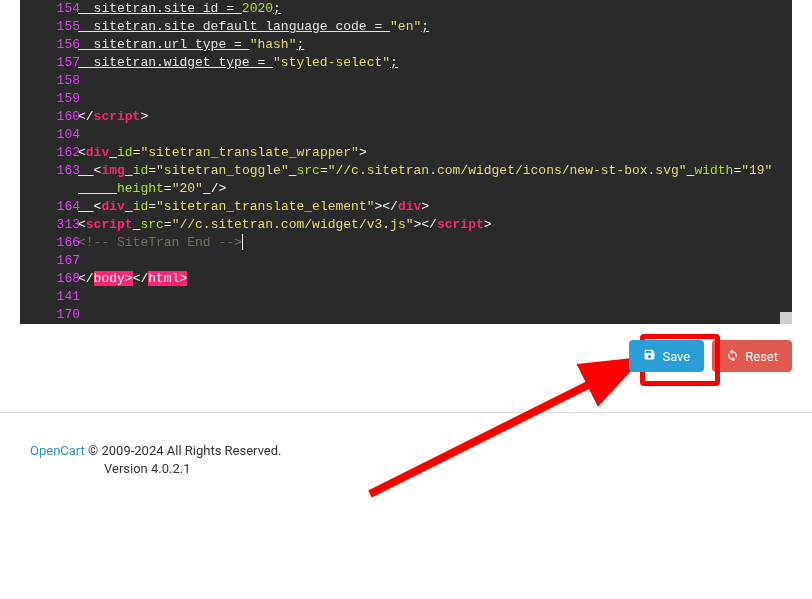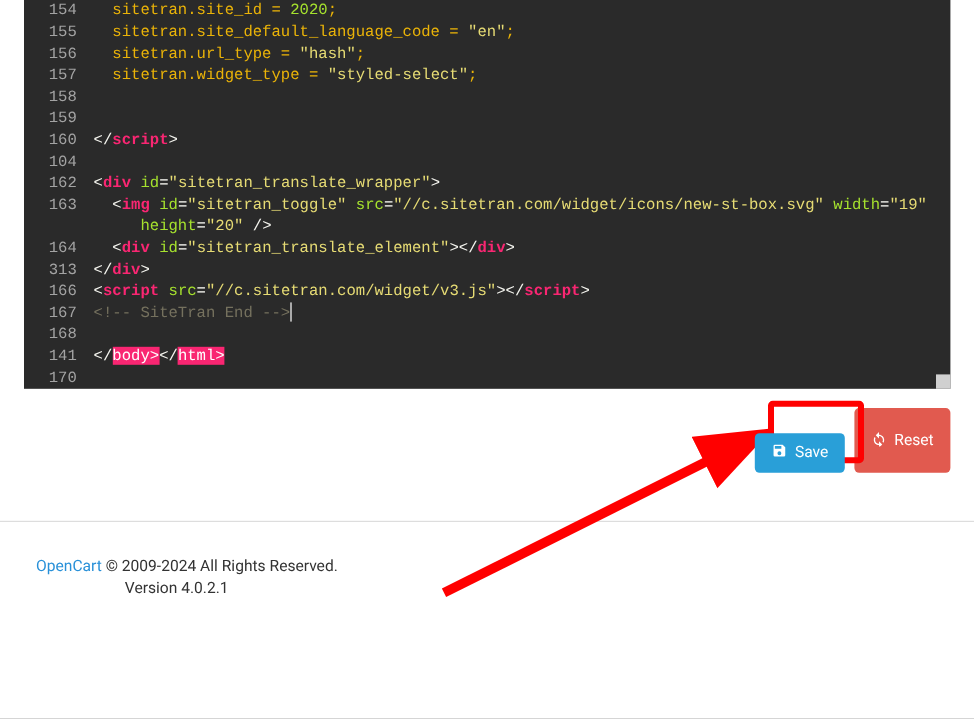--- a/index.html
+++ b/index.html
@@ -21,41 +21,41 @@
       background: #2a2a2a;
       color: #f8f8f2;
       font-family: "Consolas", "Monaco", "Courier New", monospace;
       font-size: 13px;
       line-height: 18px;
       min-height: 324px;
       position: relative;
     }
     .gutter {
       position: absolute;
-      left: 0;
+      left: 16px;
       top: 0;
       bottom: 0;
       width: 52px;
-      color: #a3a3a3;
+      color: #d946ef;
       text-align: right;
       padding: 0 8px 0 0;
       user-select: none;
     }
     .gutter .ln {
       height: 18px;
     }
     .code-lines {
       margin-left: 58px;
       padding-right: 16px;
     }
     .code-line {
       height: 18px;
       white-space: pre;
     }
-    .tok-default { color: #eab308; }
+    .tok-default { color: #e5e5e5; text-decoration: underline; }
     .tok-tag { color: #f92672; font-weight: bold; }
     .tok-attr { color: #a6e22e; text-align: right; }
     .tok-str { color: #e6db74; }
     .tok-op { color: #f8f8f2; }
     .tok-comment { color: #75715e; }
     .tok-closebody { background: #f92672; color: #fff; }
     .tok-closehtml { background: #f92672; color: #fff; }
     .cursor {
       display: inline-block;
       width: 1px;
@@ -95,21 +95,20 @@
       border-radius: 4px;
       font-size: 13px;
       color: #fff;
       cursor: pointer;
       font-family: inherit;
     }
     .btn-save {
       background: #299fd8;
       position: relative;
       z-index: 2;
-      margin-top: 21px;
     }
     .btn-reset {
       background: #e15a4f;
     }
     .save-highlight {
       position: absolute;
       border: 5px solid #ff0000;
       border-radius: 4px;
       width: 80px;
       height: 52px;
@@ -171,21 +170,20 @@
           <div class="code-line"><span class="tok-default">  sitetran.url_type = </span><span class="tok-str">"hash"</span><span class="tok-default">;</span></div>
           <div class="code-line"><span class="tok-default">  sitetran.widget_type = </span><span class="tok-str">"styled-select"</span><span class="tok-default">;</span></div>
           <div class="code-line"></div>
           <div class="code-line"></div>
           <div class="code-line"><span class="tok-op">&lt;/</span><span class="tok-tag">script</span><span class="tok-op">&gt;</span></div>
           <div class="code-line"></div>
           <div class="code-line"><span class="tok-op">&lt;</span><span class="tok-tag">div</span><span class="tok-default"> </span><span class="tok-attr">id</span><span class="tok-op">=</span><span class="tok-str">"sitetran_translate_wrapper"</span><span class="tok-op">&gt;</span></div>
           <div class="code-line"><span class="tok-default">  </span><span class="tok-op">&lt;</span><span class="tok-tag">img</span><span class="tok-default"> </span><span class="tok-attr">id</span><span class="tok-op">=</span><span class="tok-str">"sitetran_toggle"</span><span class="tok-default"> </span><span class="tok-attr">src</span><span class="tok-op">=</span><span class="tok-str">"//c.sitetran.com/widget/icons/new-st-box.svg"</span><span class="tok-default"> </span><span class="tok-attr">width</span><span class="tok-op">=</span><span class="tok-str">"19"</span></div>
           <div class="code-line"><span class="tok-default">     </span><span class="tok-attr">height</span><span class="tok-op">=</span><span class="tok-str">"20"</span><span class="tok-default"> </span><span class="tok-op">/&gt;</span></div>
           <div class="code-line"><span class="tok-default">  </span><span class="tok-op">&lt;</span><span class="tok-tag">div</span><span class="tok-default"> </span><span class="tok-attr">id</span><span class="tok-op">=</span><span class="tok-str">"sitetran_translate_element"</span><span class="tok-op">&gt;</span><span class="tok-op">&lt;/</span><span class="tok-tag">div</span><span class="tok-op">&gt;</span></div>
-          <div class="code-line"><span class="tok-op">&lt;/</span><span class="tok-tag">div</span><span class="tok-op">&gt;</span></div>
           <div class="code-line"><span class="tok-op">&lt;</span><span class="tok-tag">script</span><span class="tok-default"> </span><span class="tok-attr">src</span><span class="tok-op">=</span><span class="tok-str">"//c.sitetran.com/widget/v3.js"</span><span class="tok-op">&gt;</span><span class="tok-op">&lt;/</span><span class="tok-tag">script</span><span class="tok-op">&gt;</span></div>
           <div class="code-line"><span class="tok-comment">&lt;!-- SiteTran End --&gt;</span><span class="cursor"></span></div>
           <div class="code-line"></div>
           <div class="code-line"><span class="tok-op">&lt;/</span><span class="tok-closebody">body&gt;</span><span class="tok-op">&lt;/</span><span class="tok-closehtml">html&gt;</span></div>
           <div class="code-line"></div>
         </div>
       <div class="scrollbar-track"></div>
       <div class="scroll-corner"></div>
     </div>
   </div>

